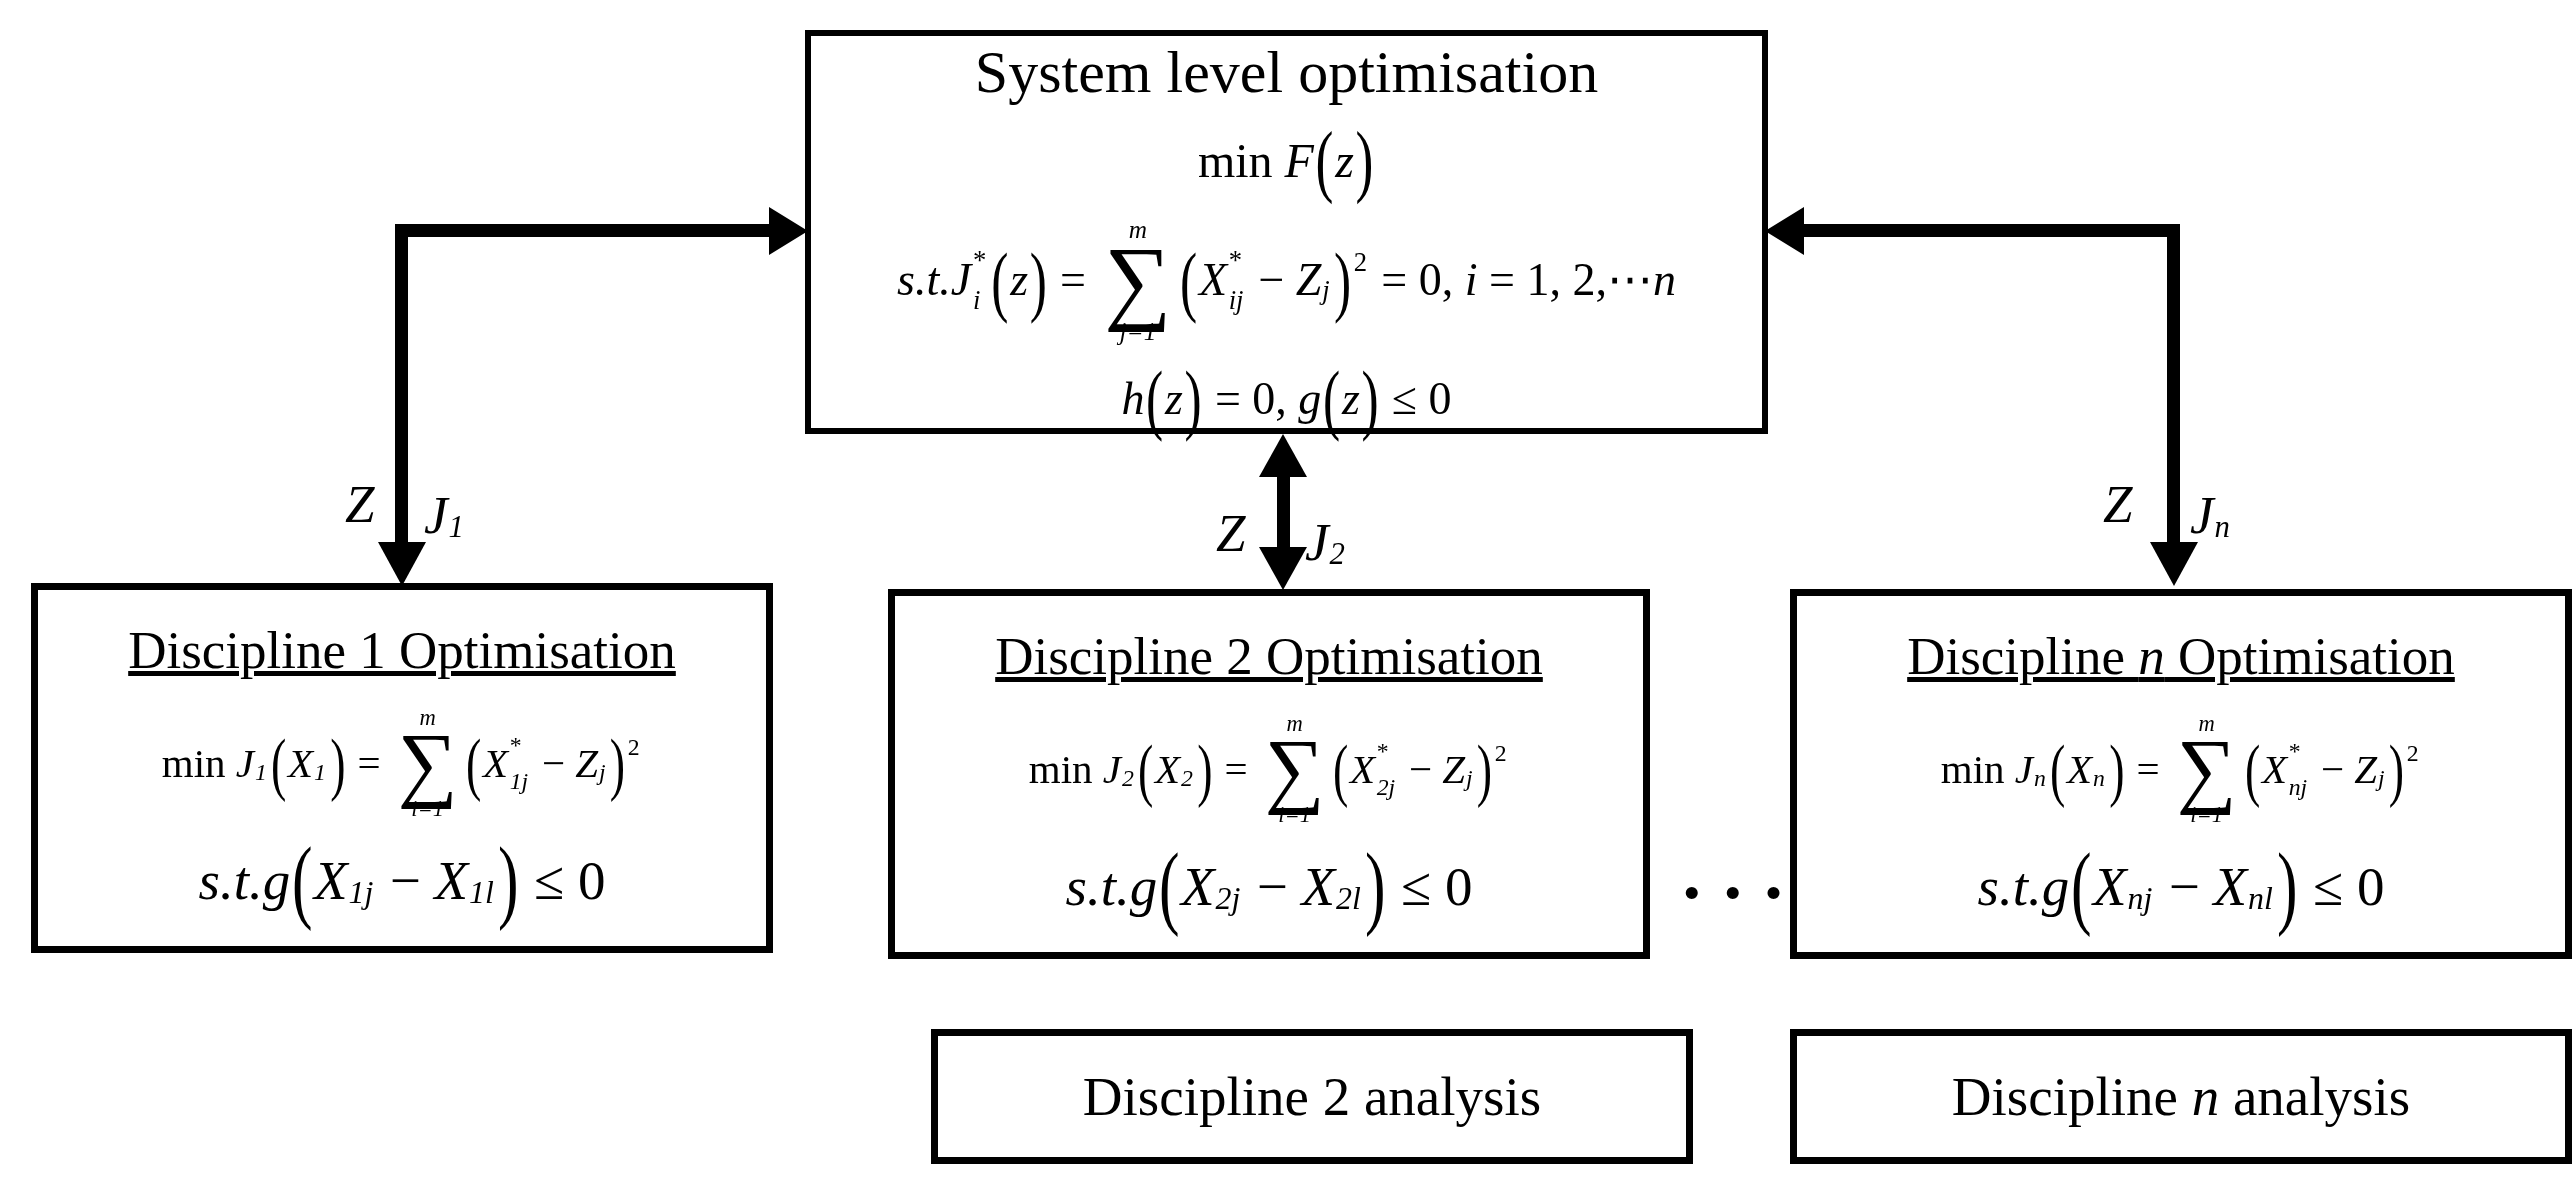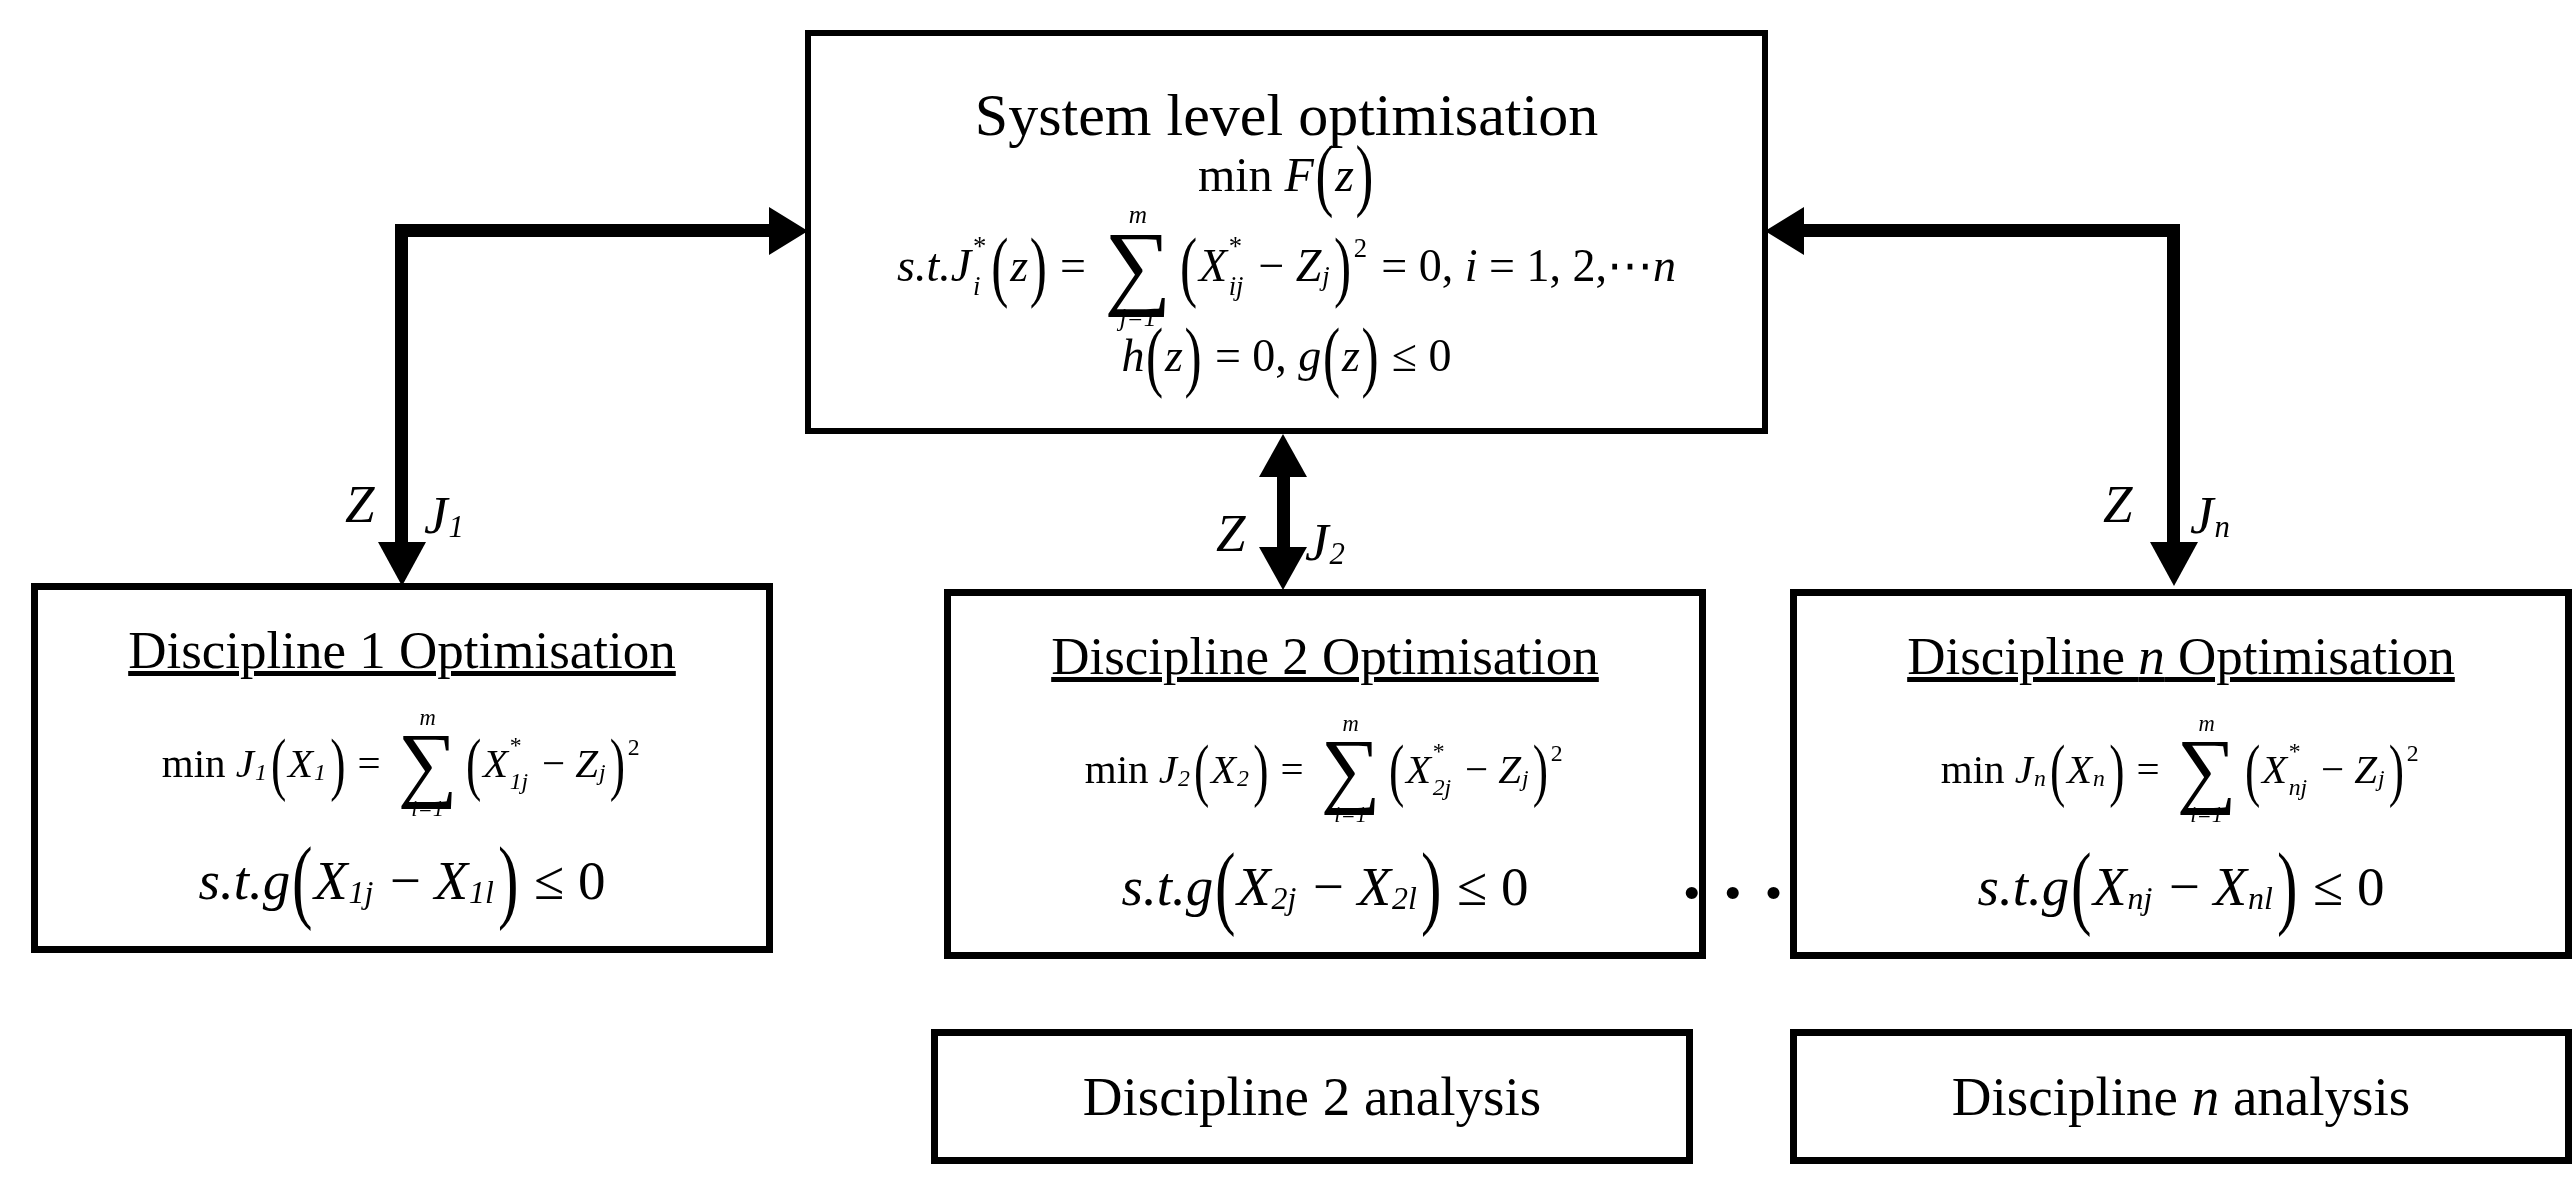--- a/index.html
+++ b/index.html
@@ -3,29 +3,29 @@
 <meta charset="utf-8">
 <style>
   html,body{margin:0;padding:0;background:#fff;}
   .canvas{position:relative;width:2576px;height:1186px;background:#ffffff;
           font-family:"Liberation Serif","DejaVu Serif",serif;color:#000;overflow:hidden;}
 
   
   .box{position:absolute;border:7.7px solid #000;background:#fff;box-sizing:border-box;
        display:flex;flex-direction:column;align-items:center;}
   #system-box{left:805px;top:30px;width:963px;height:404px;border-width:6.8px;
-              justify-content:center;padding:3.4px 0;}
+              justify-content:space-between;padding:3.4px 0;}
   .t1{font-size:60px;line-height:1.1;}
   .f1{font-size:48px;}
   .f2{font-size:46px;}
   .f3{font-size:46px;}
 
   .dbox{justify-content:space-evenly;padding:5.1px 0;}
   #d1-box{left:31px;top:583px;width:742px;height:370px;}
-  #d2-box{left:944px;top:589px;width:762px;height:370px;}
+  #d2-box{left:888px;top:589px;width:762px;height:370px;}
   #dn-box{left:1790px;top:589px;width:782px;height:370px;}
   .dt{font-size:53px;line-height:1.1;text-decoration:underline;}
   .dobj{font-size:41px;}
   .dcon{font-size:55px;}
 
   .abox{align-items:center;justify-content:center;}
   #a1-box{left:31px;top:1027px;width:742px;height:135px;}
   #a2-box{left:908px;top:1029px;width:762px;height:135px;margin-left:23px;}
   #an-box{left:1790px;top:1029px;width:782px;height:135px;}
   .at{font-size:55px;}

